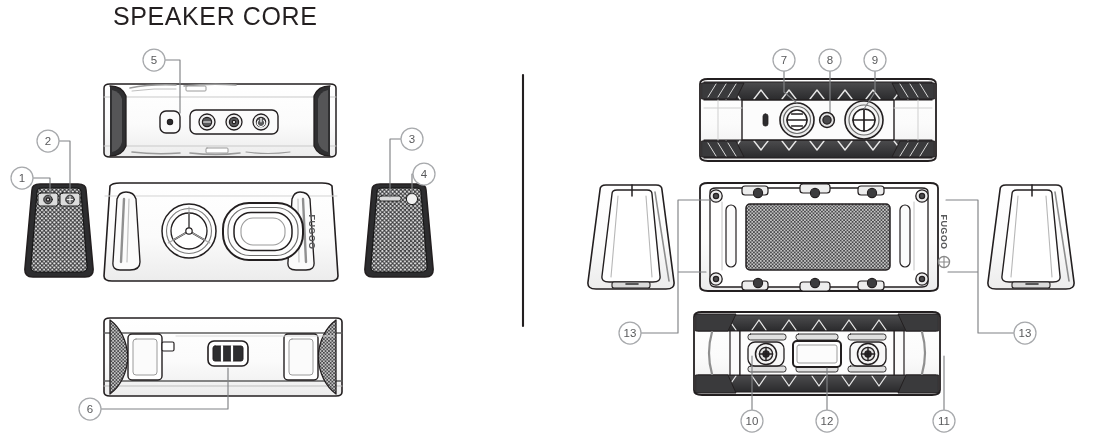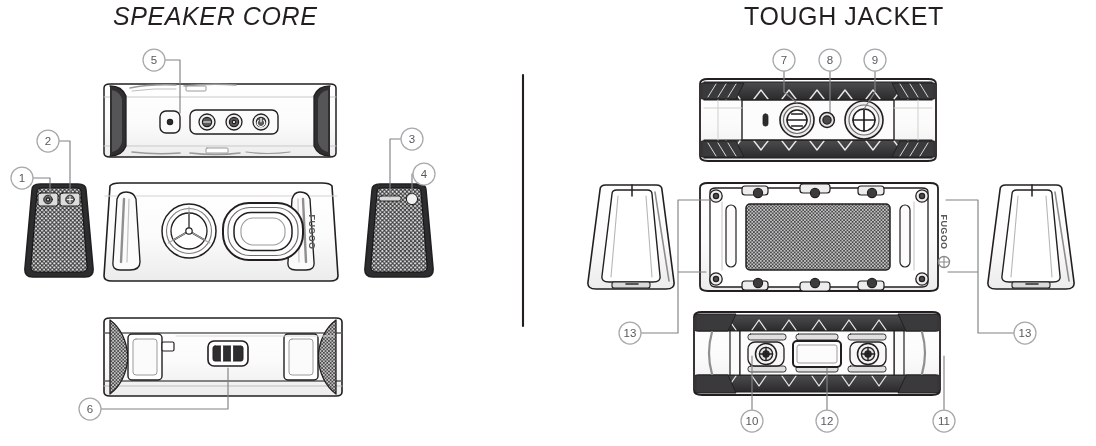--- a/index.html
+++ b/index.html
@@ -14,21 +14,21 @@
   svg#diagram{position:absolute;left:0;top:0;width:1096px;height:446px;display:block;}
 
   .title{
     position:absolute;
     font-size:25px;
     letter-spacing:.6px;
     color:#231f20;
     white-space:nowrap;
     font-weight:400;
   }
-  #title-speaker-core{left:113px;top:2px;font-style:italic;}
+  #title-speaker-core{left:113px;top:2px;}
   #title-tough-jacket{left:744px;top:2px;}
 
   .callout-num{
     font-size:11.5px;
     fill:#58595b;
     font-family:"Liberation Sans",sans-serif;
     text-anchor:middle;
     dominant-baseline:central;
   }
   .brand{
@@ -39,21 +39,20 @@
     font-weight:700;
   }
 </style>
 </head>
 <body>
 
 <div id="stage">
 
   <div class="title" id="title-speaker-core">SPEAKER CORE</div>
 
-  <div class="title" id="title-tough-jacket">TOUGH JACKET</div>
 
   <svg id="diagram" viewBox="0 0 1096 446">
     <defs>
       <pattern id="meshDots" width="4.1" height="4.1" patternUnits="userSpaceOnUse">
         <rect width="4.1" height="4.1" fill="#3f3f41"></rect>
         <circle cx="1.05" cy="1.05" r="1.0" fill="#e9e9e9"></circle>
         <circle cx="3.1" cy="3.1" r="1.0" fill="#e9e9e9"></circle>
       </pattern>
       <pattern id="meshDotsFine" width="3.4" height="3.4" patternUnits="userSpaceOnUse">
         <rect width="3.4" height="3.4" fill="#4a4a4c"></rect>

